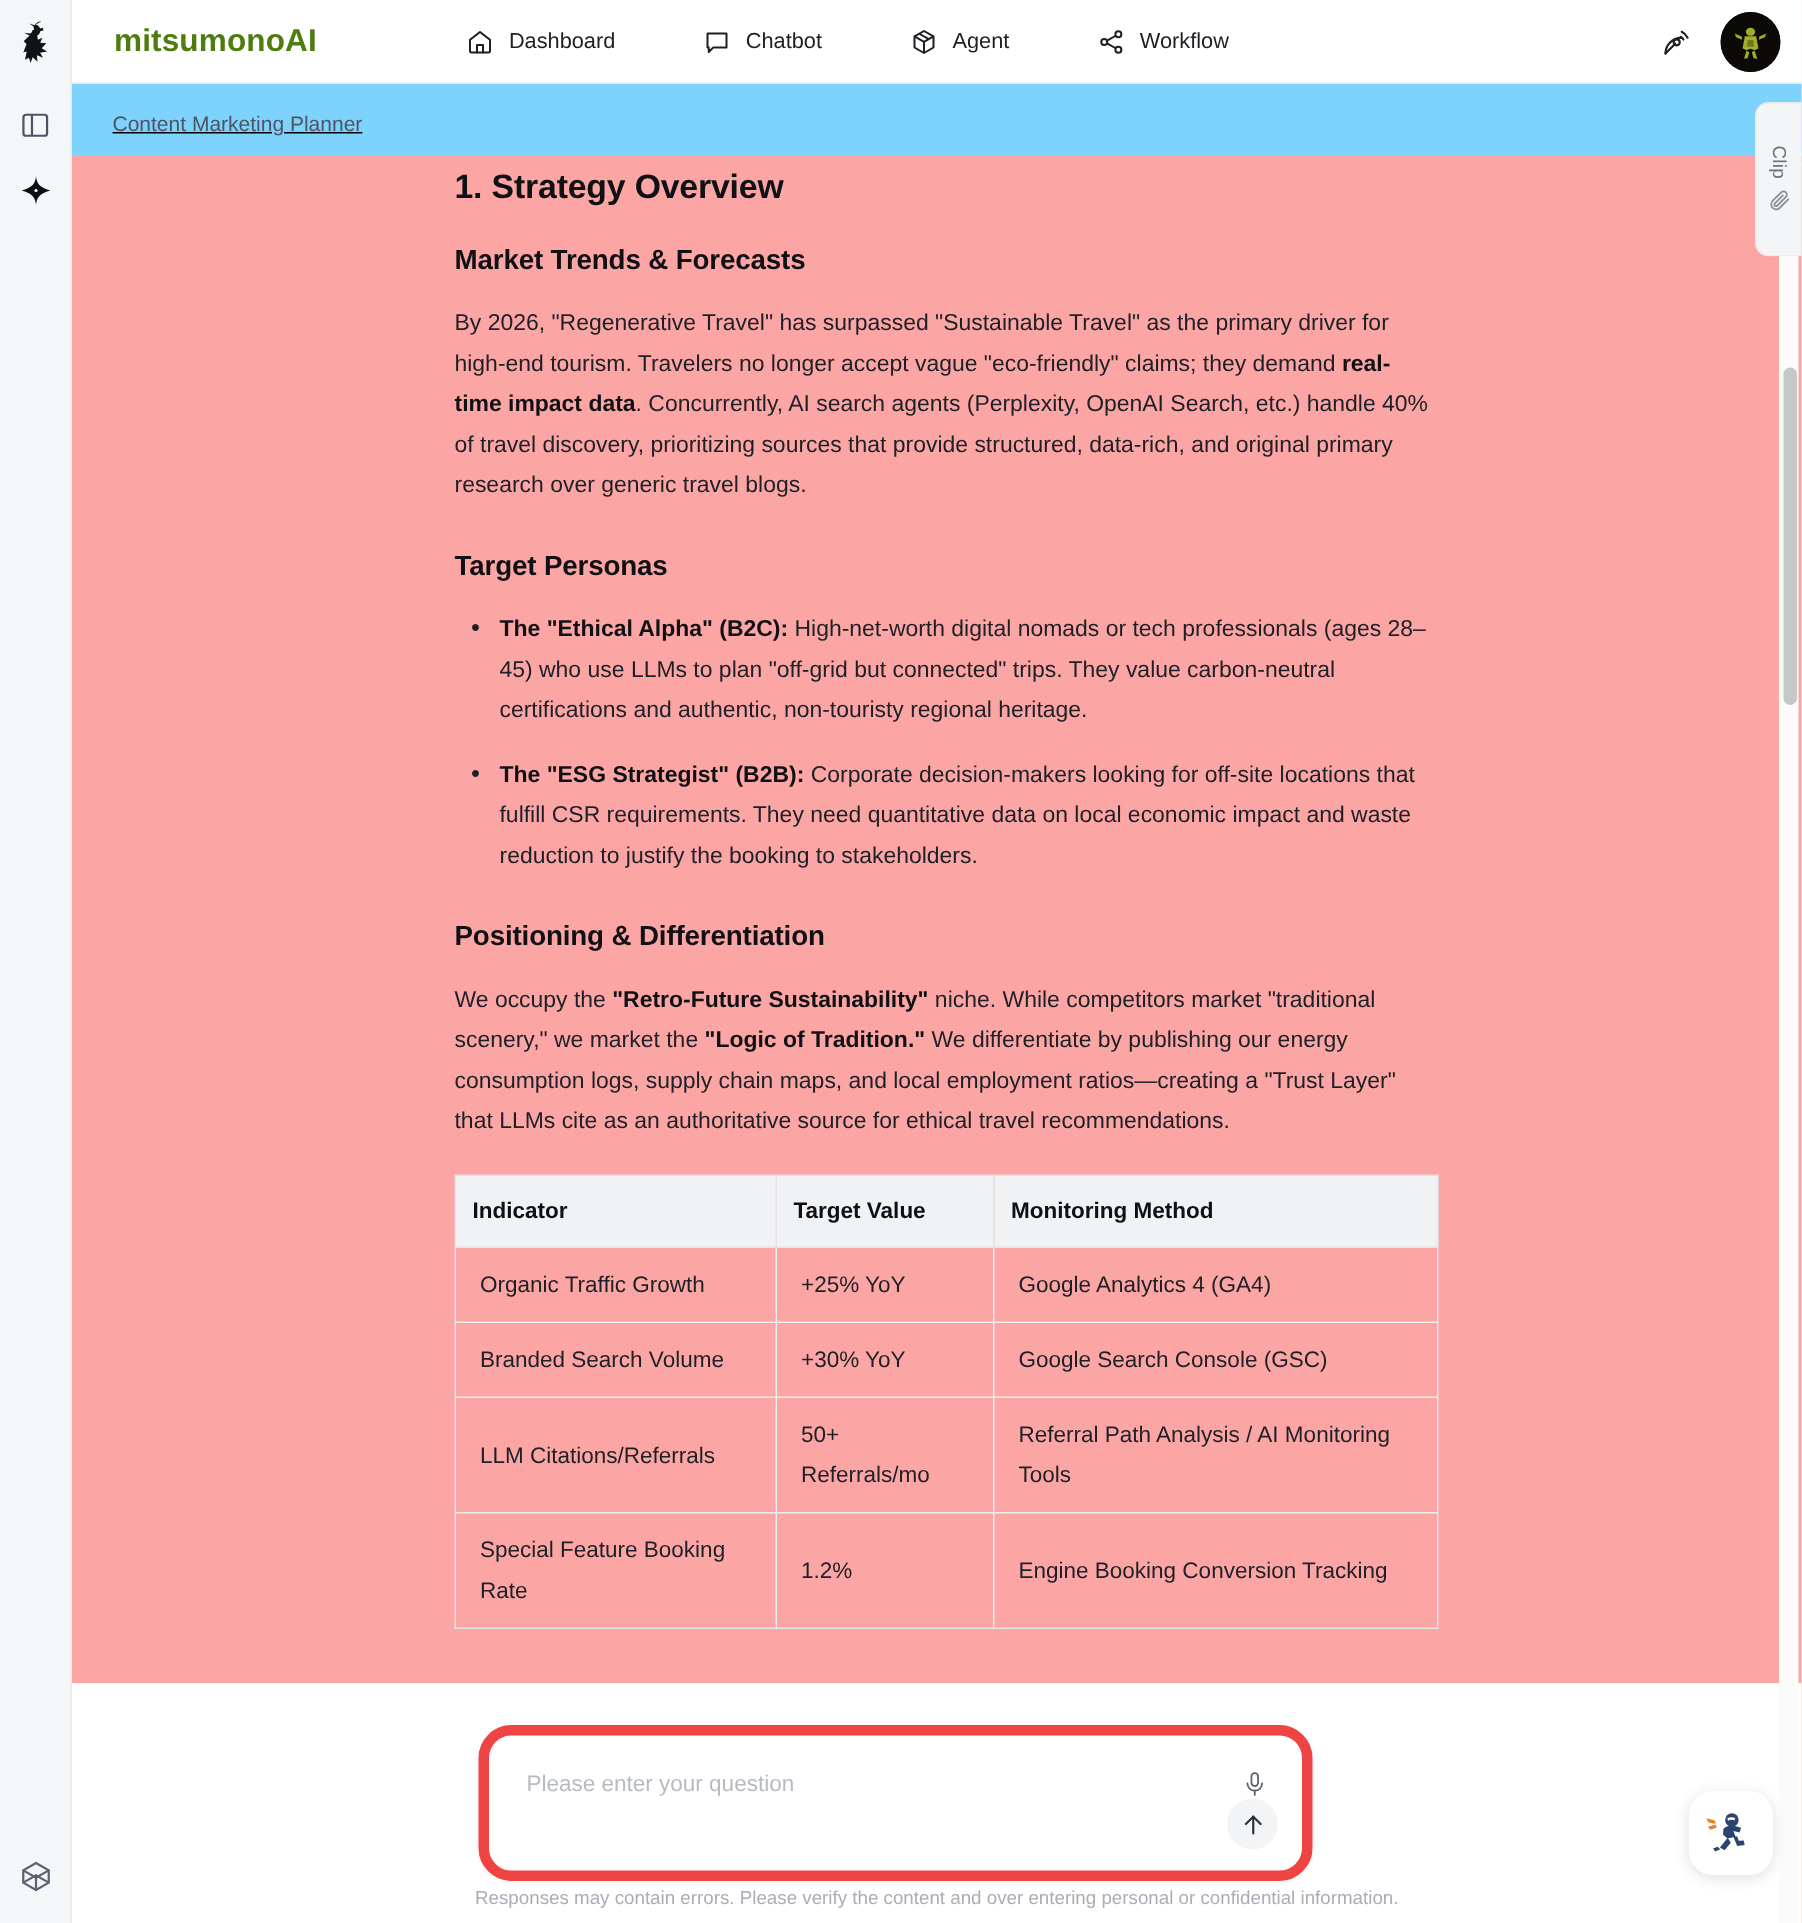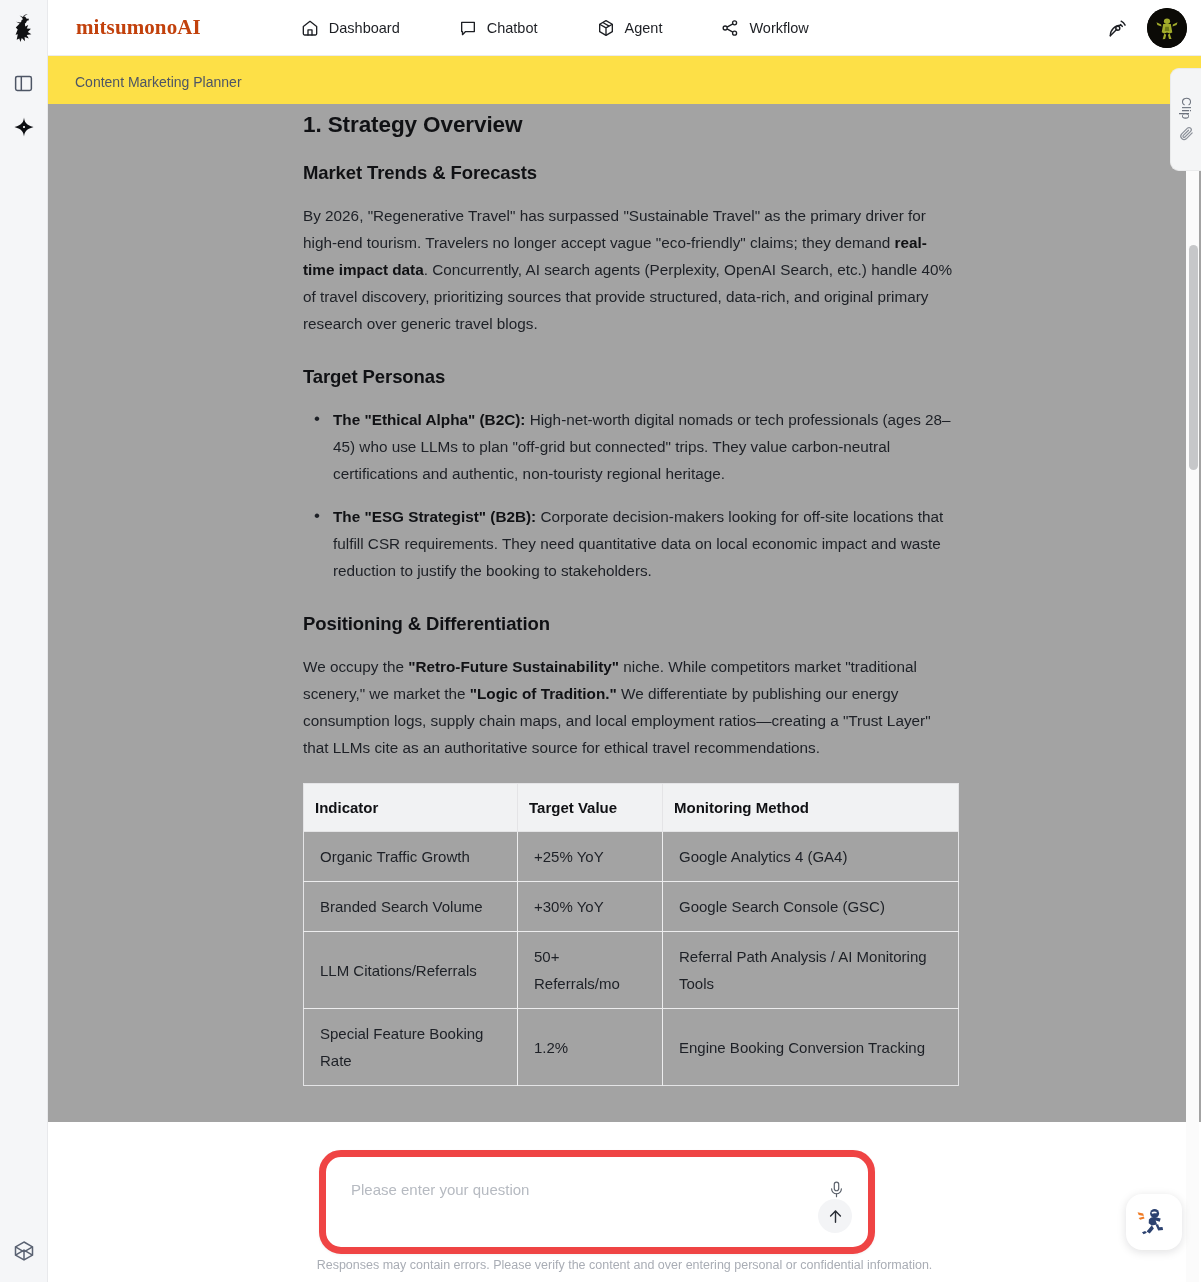--- a/index.html
+++ b/index.html
@@ -35,22 +35,22 @@
   #header {
     position: absolute; left: 48px; top: 0;
     width: 1153px; height: 56px;
     background: #ffffff;
     border-bottom: 1px solid #ececec;
     display: flex; align-items: center;
     z-index: 25;
   }
   #brand {
     margin-left: 28px;
-    font-family: Liberation Serif, serif;
-    font-size: 21px; font-weight: 700; color: #c2410c;
+    font-family: Liberation Sans, sans-serif;
+    font-size: 21px; font-weight: 700; color: #4d7c0f;
     letter-spacing: .1px; white-space: nowrap;
   }
   #nav {
     display: flex; align-items: center;
     margin-left: 95px; gap: 50px;
   }
   .nav-item {
     display: flex; align-items: center; gap: 9px;
     font-size: 14.5px; color: #1d1f24; cursor: pointer;
     padding: 6px 4px; border-radius: 6px; white-space: nowrap;
@@ -68,31 +68,32 @@
     width: 40px; height: 40px; border-radius: 50%;
     background: #090806; cursor: pointer; overflow: hidden;
     display: flex; align-items: center; justify-content: center;
   }
 
   
   #breadcrumb {
     position: absolute; left: 48px; top: 56px;
     width: 1153px; height: 52px;
     display: flex; align-items: center;
-    background: #fde047;
+    background: #7dd3fc;
+    text-decoration: underline;
   }
   #breadcrumb-text {
     margin-left: 27px; font-size: 14px; color: #4d5565;
   }
 
   
   #scroll-area {
     position: absolute; left: 48px; top: 104px;
     width: 1153px; height: 1178px;
-    background: #a3a3a3;
+    background: #fca5a5;
     overflow: hidden;
   }
   #doc {
     width: 655px;
     margin: 0 auto;
     padding: 8px 0 0 0;
     position: relative;
     left: 6px;
   }
   h1.sec {

